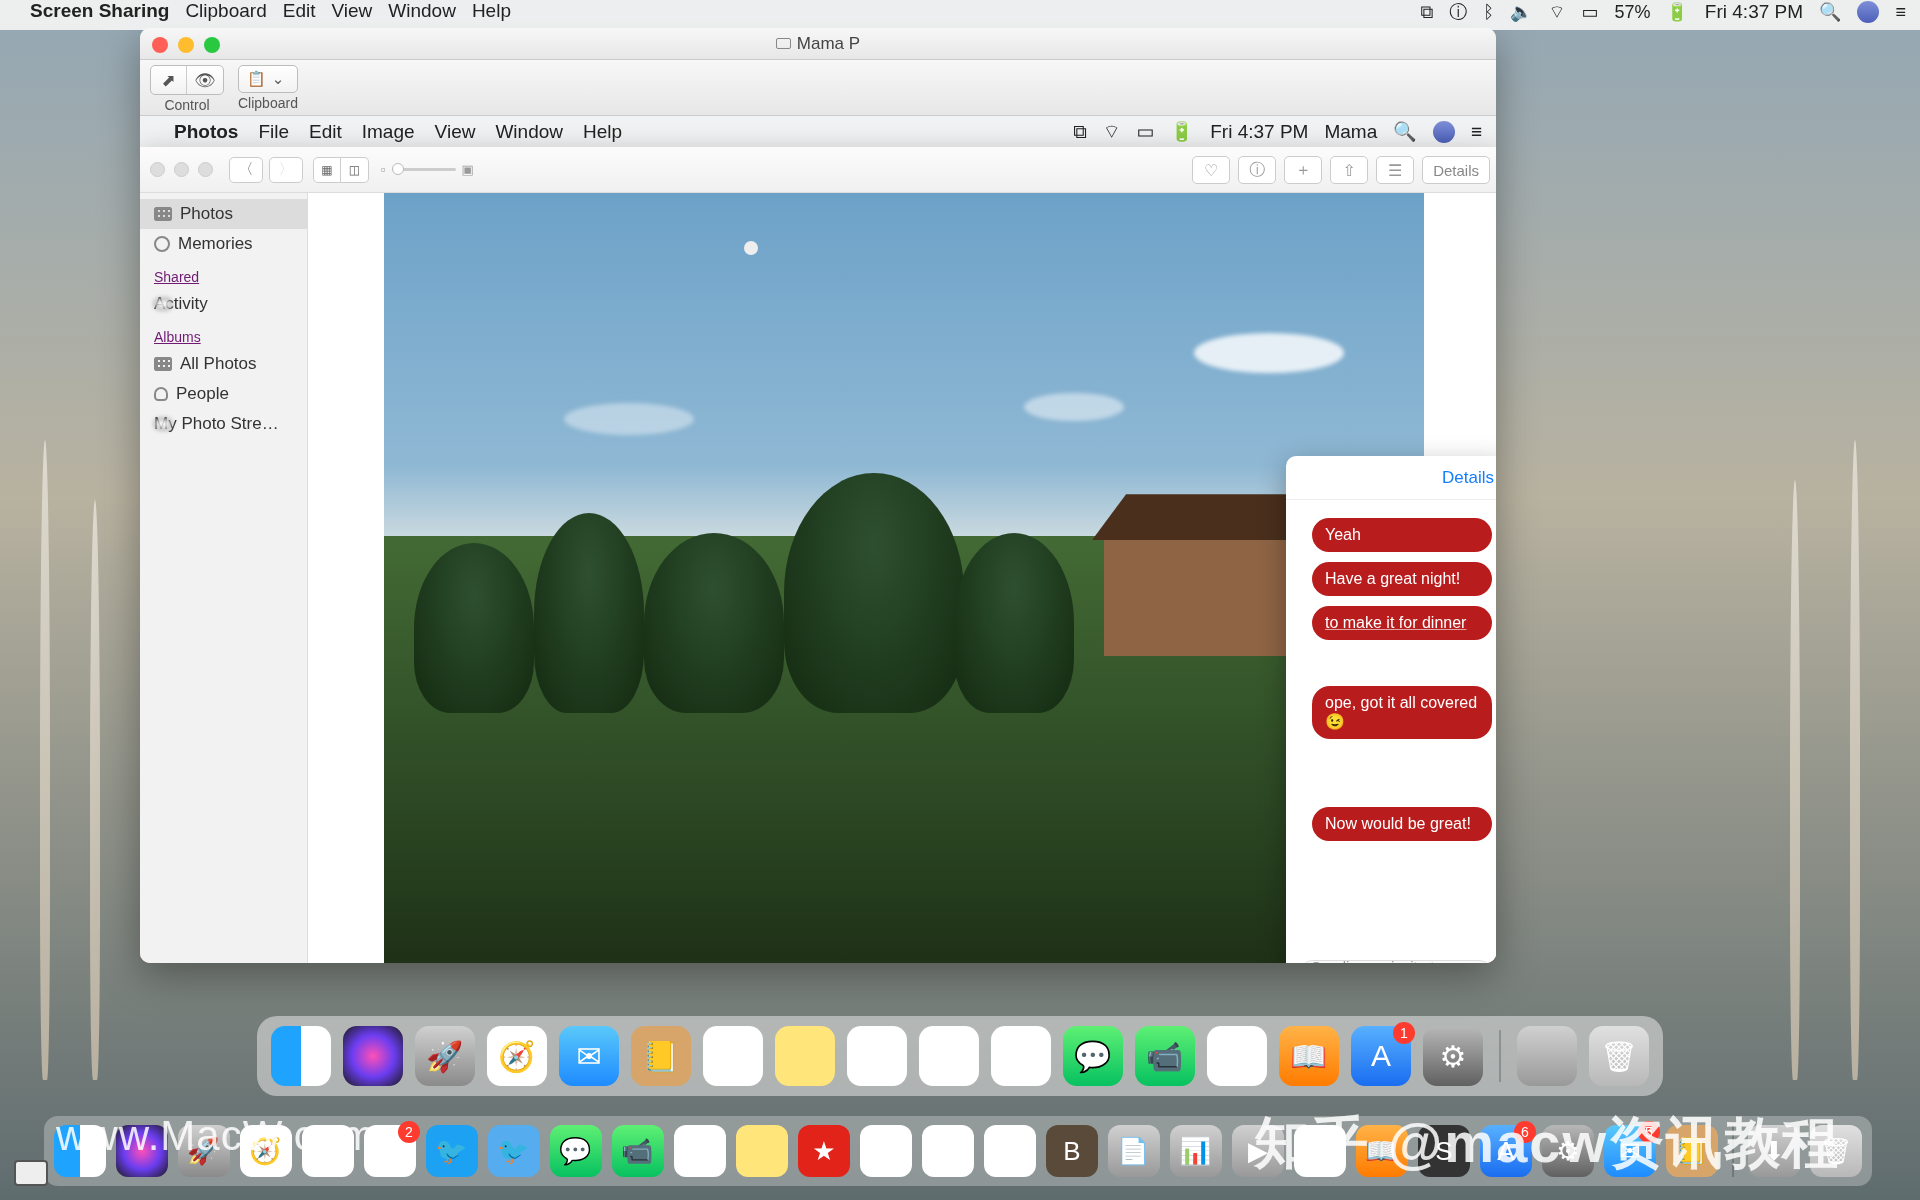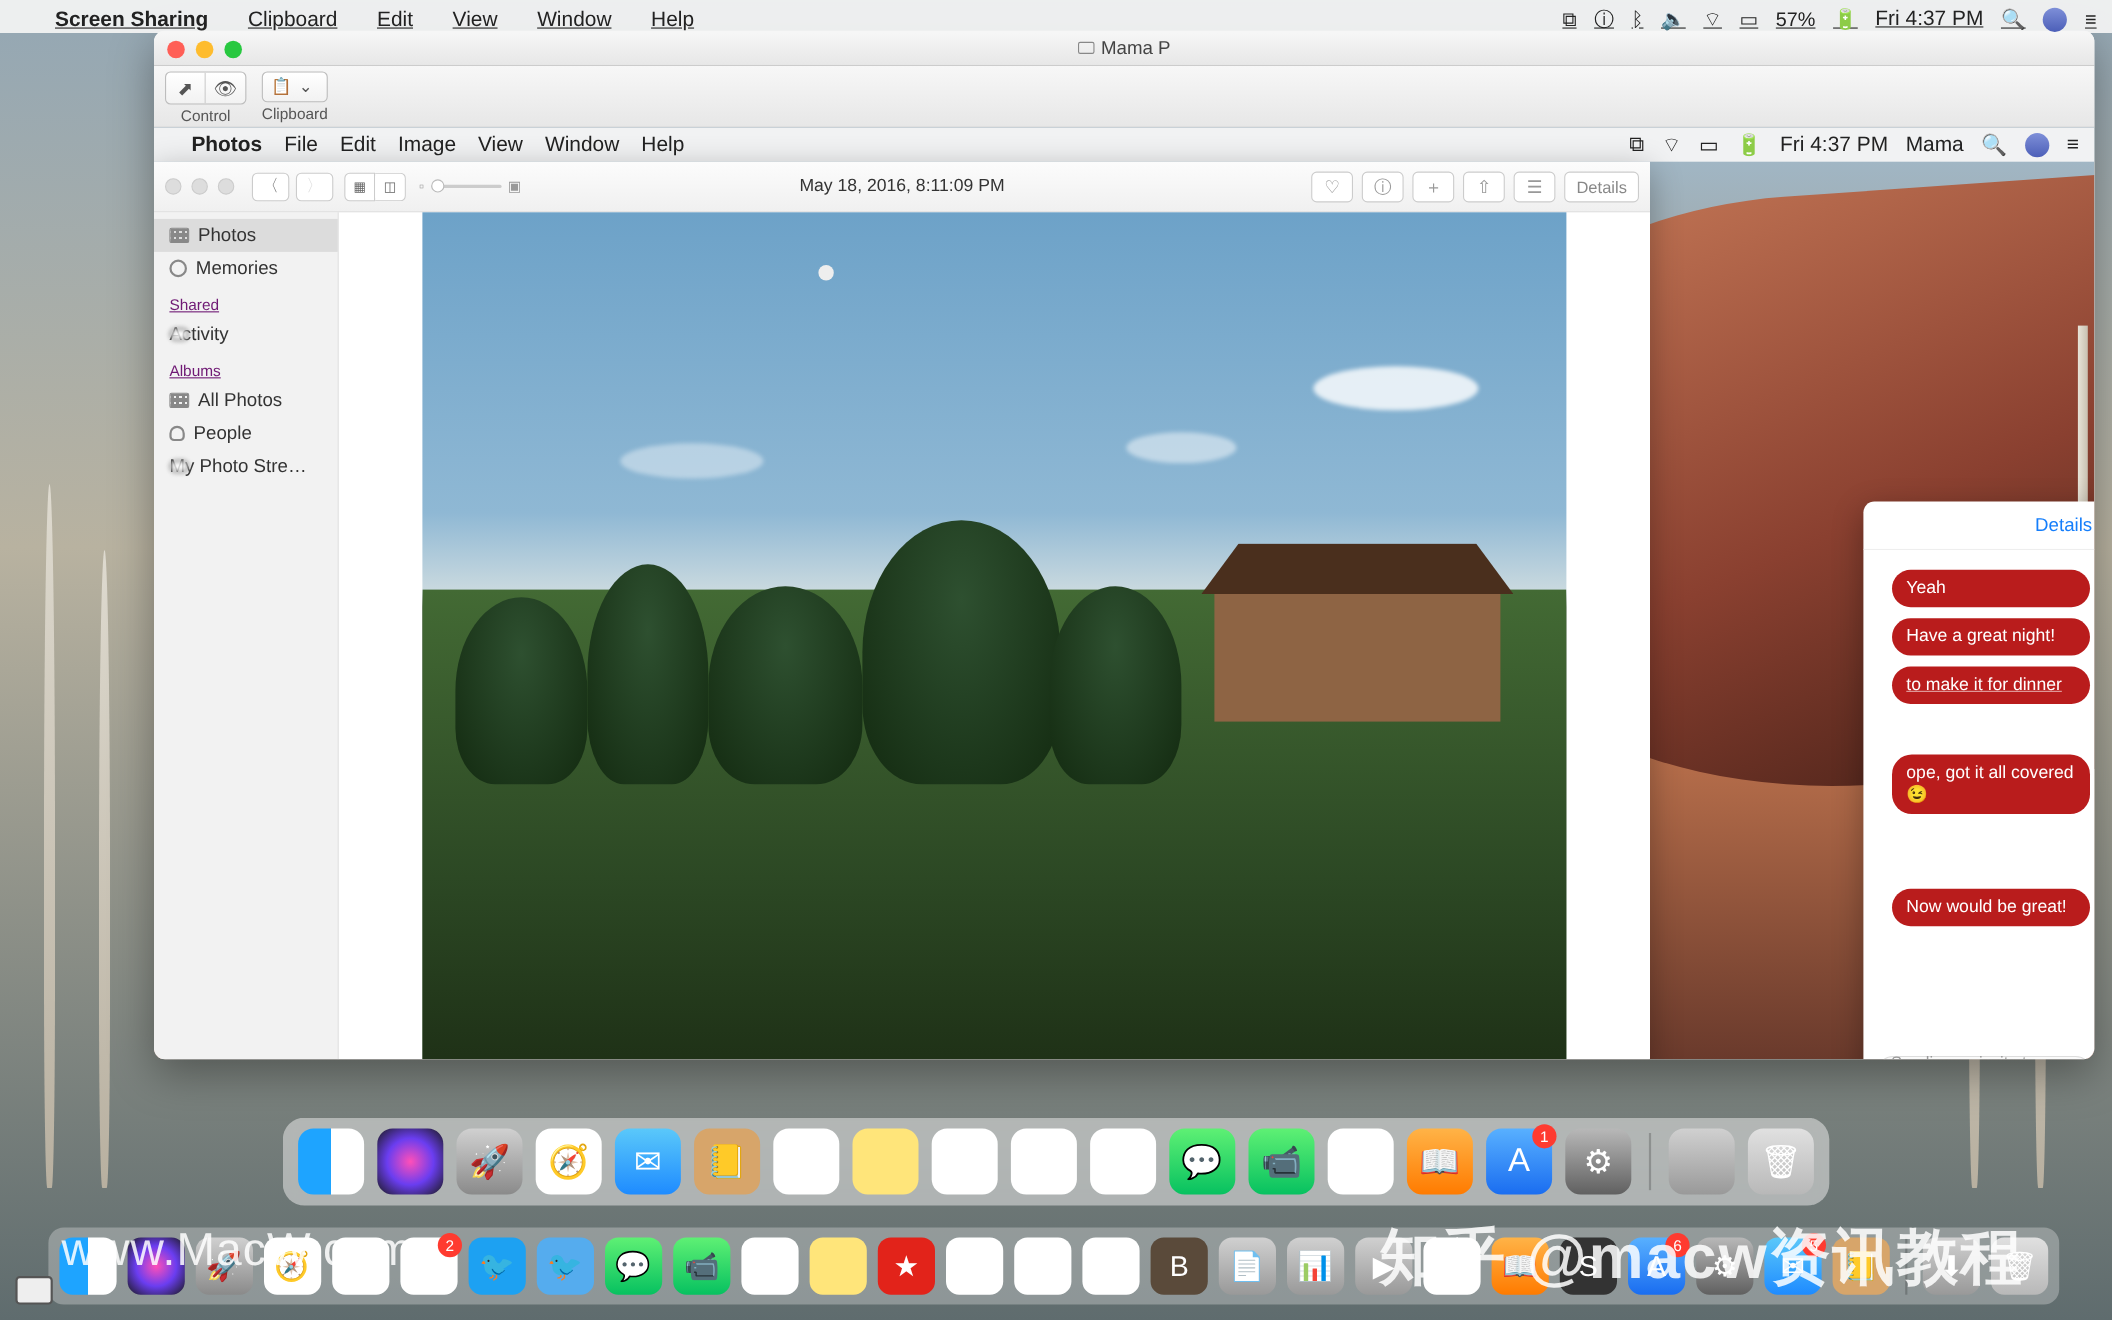--- a/index.html
+++ b/index.html
@@ -1,28 +1,28 @@
 <!DOCTYPE html>
 <html><head>
 <meta charset="utf-8">
 <style>
 * { margin: 0; padding: 0; box-sizing: border-box; font-family: -apple-system, "Helvetica Neue", Arial, sans-serif; }
 body { width: 1920px; height: 1200px; background: linear-gradient(180deg,#8fa0a8 0%,#c8c4b8 100%); overflow: hidden; position: relative; }
 
 
-.host-menubar { position:absolute; top:0; left:0; right:0; height:30px; background:rgba(245,245,245,.92); display:flex; align-items:flex-end; padding:0 14px; font-size:19px; color:#222; gap:36px; z-index:500;text-decoration:underline; }
+.host-menubar { position:absolute; top:0; left:0; right:0; height:30px; background:rgba(245,245,245,.92); display:flex; align-items:flex-start; padding:0 14px; font-size:19px; color:#222; gap:16px; z-index:500; }
 .host-menubar .apple { font-size:21px; }
 .host-menubar .appname { font-weight:600; }
 .host-menubar .spacer { flex:1; }
 .host-menubar .right { display:flex; gap:16px; align-items:center; font-size:18px; }
 .host-menubar .avatar { width:22px; height:22px; border-radius:50%; background:linear-gradient(#7e8fd8,#4c5fb8); }
 .host-menubar .clock { font-size:19px; }
 
 
-.ss-window { position:absolute; top:28px; left:140px; width:1764px; height:935px; background:#fff; border-radius:10px; box-shadow:0 12px 40px rgba(0,0,0,.35); overflow:hidden; z-index:400; }
+.ss-window { position:absolute; top:28px; left:140px; width:1356px; height:935px; background:#fff; border-radius:10px; box-shadow:0 12px 40px rgba(0,0,0,.35); overflow:hidden; z-index:400; }
 .ss-titlebar { height:32px; background:linear-gradient(#f7f7f7,#e7e7e7); display:flex; align-items:center; justify-content:center; position:relative; border-bottom:1px solid #ccc; }
 .traffic { position:absolute; left:12px; top:9px; display:flex; gap:10px; }
 .traffic span { width:16px; height:16px; border-radius:50%; }
 .tl-r{background:#ff5f57}.tl-y{background:#febc2e}.tl-g{background:#28c840}
 .ss-title { font-size:17px; color:#444; }
 .ss-title .disp-ic { display:inline-block; width:15px; height:11px; border:1px solid #888; border-radius:2px; margin-right:6px; position:relative; top:0; }
 
 .ss-toolbar { height:56px; background:linear-gradient(#f7f7f7,#e7e7e7); border-bottom:1px solid #ccc; display:flex; align-items:flex-start; padding:5px 10px; gap:14px; }
 .tb-grp { text-align:center; }
 .tb-btnbox { display:flex; border:1px solid #bdbdbd; border-radius:5px; background:linear-gradient(#fff,#f2f2f2); overflow:hidden; }
@@ -246,21 +246,20 @@
             <span>◫</span>
           </div>
         <div class="p-zoom">
             <span>▫</span>
             <div class="track">
               <div class="knob"></div>
             </div>
             <span>▣</span>
           </div>
         <div class="p-title">
-          <div class="t1">May 18, 2016, 8:11:09 PM</div>
         </div>
         <div class="p-rtools">
           <span>♡</span>
           <span>ⓘ</span>
           <span>＋</span>
           <span>⇧</span>
           <span>☰</span>
           <span class="details">Details</span>
         </div>
       </div>

